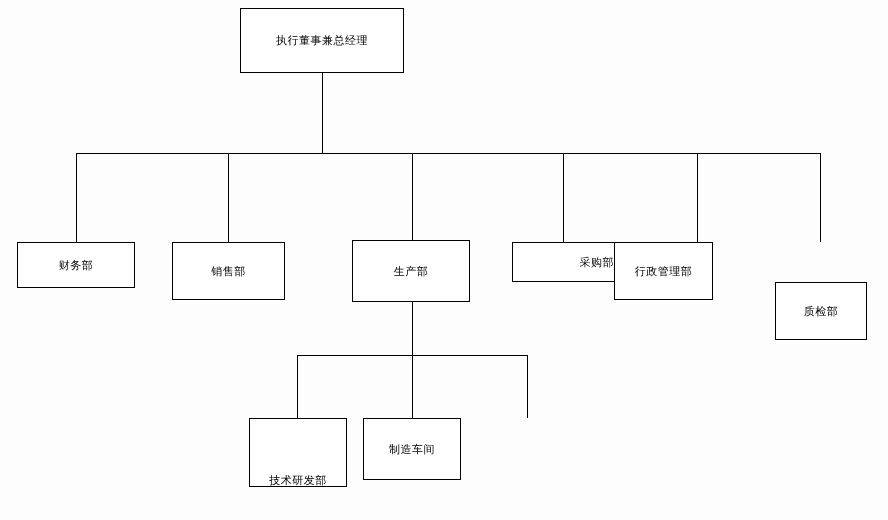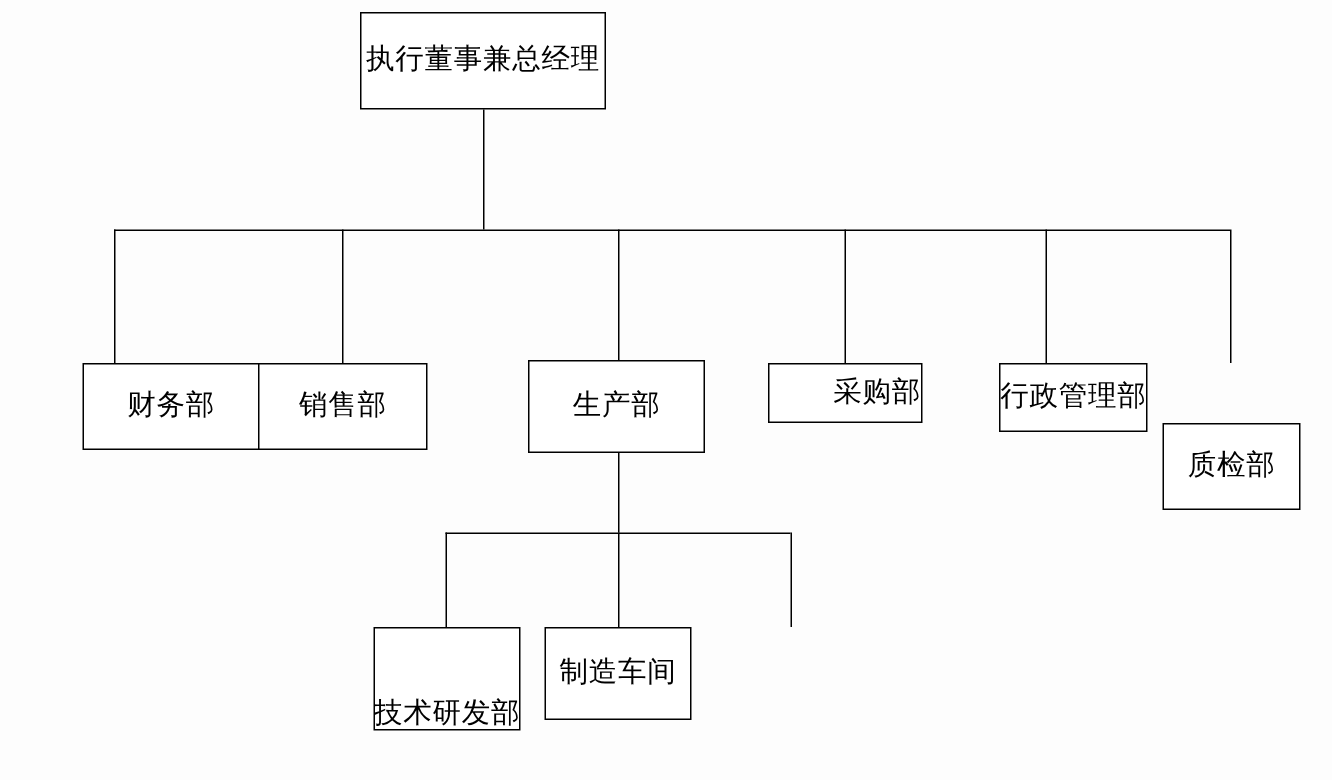--- a/index.html
+++ b/index.html
@@ -18,62 +18,61 @@
   .org-node {
     position: absolute;
     box-sizing: border-box;
     border: 1px solid #000000;
     background: #ffffff;
     display: flex;
     align-items: center;
     justify-content: center;
   }
   .org-node-label {
-    font-size: 19px;
+    font-size: 11px;
     line-height: 1;
     color: #000000;
     letter-spacing: 0.5px;
     white-space: nowrap;
     user-select: none;
-    font-family: Liberation Mono, monospace;
   }
   .connector {
     position: absolute;
     background: #000000;
   }
   .connector.v { width: 1px; }
   .connector.h { height: 1px; }
 </style>
 </head>
 <body>
 
 <div id="chart-root">
     <div class="org-node" style="left: 240px; top: 8px; width: 164px; height: 65px;">
       <span class="org-node-label">执行董事兼总经理</span>
     </div>
     <div class="connector v" style="left: 322px; top: 73px; height: 80px;"></div>
     <div class="connector h" style="left: 76px; top: 153px; width: 744px;"></div>
     <div class="connector v" style="left: 76px; top: 153px; height: 89px;"></div>
-    <div class="org-node" style="left: 17px; top: 242px; width: 118px; height: 58px; margin-left: 38px;">
+    <div class="org-node" style="left: 17px; top: 242px; width: 118px; height: 46px;">
       <span class="org-node-label">财务部</span>
     </div>
     <div class="connector v" style="left: 228px; top: 153px; height: 89px;"></div>
     <div class="org-node" style="left: 172px; top: 242px; width: 113px; height: 58px;">
       <span class="org-node-label">销售部</span>
     </div>
     <div class="connector v" style="left: 412px; top: 153px; height: 87px;"></div>
     <div class="org-node" style="left: 352px; top: 240px; width: 118px; height: 62px; text-align: center;">
       <span class="org-node-label">生产部</span>
     </div>
     <div class="connector v" style="left: 563px; top: 153px; height: 89px;"></div>
     <div class="org-node" style="left: 512px; top: 242px; width: 103px; height: 40px; justify-content: flex-end;">
       <span class="org-node-label">采购部</span>
     </div>
     <div class="connector v" style="left: 697px; top: 153px; height: 89px;"></div>
-    <div class="org-node" style="left: 666px; top: 242px; width: 99px; height: 46px;">
+    <div class="org-node" style="left: 614px; top: 242px; width: 99px; height: 58px;">
       <span class="org-node-label">行政管理部</span>
     </div>
     <div class="connector v" style="left: 820px; top: 153px; height: 89px;"></div>
     <div class="org-node" style="left: 775px; top: 242px; width: 92px; height: 58px; margin-top: 40px;">
       <span class="org-node-label">质检部</span>
     </div>
     <div class="connector v" style="left: 412px; top: 302px; height: 53px;"></div>
     <div class="connector h" style="left: 297px; top: 355px; width: 230px;"></div>
     <div class="connector v" style="left: 297px; top: 355px; height: 63px;"></div>
     <div class="org-node" style="left: 249px; top: 418px; width: 98px; height: 69px; align-items: flex-end;">

